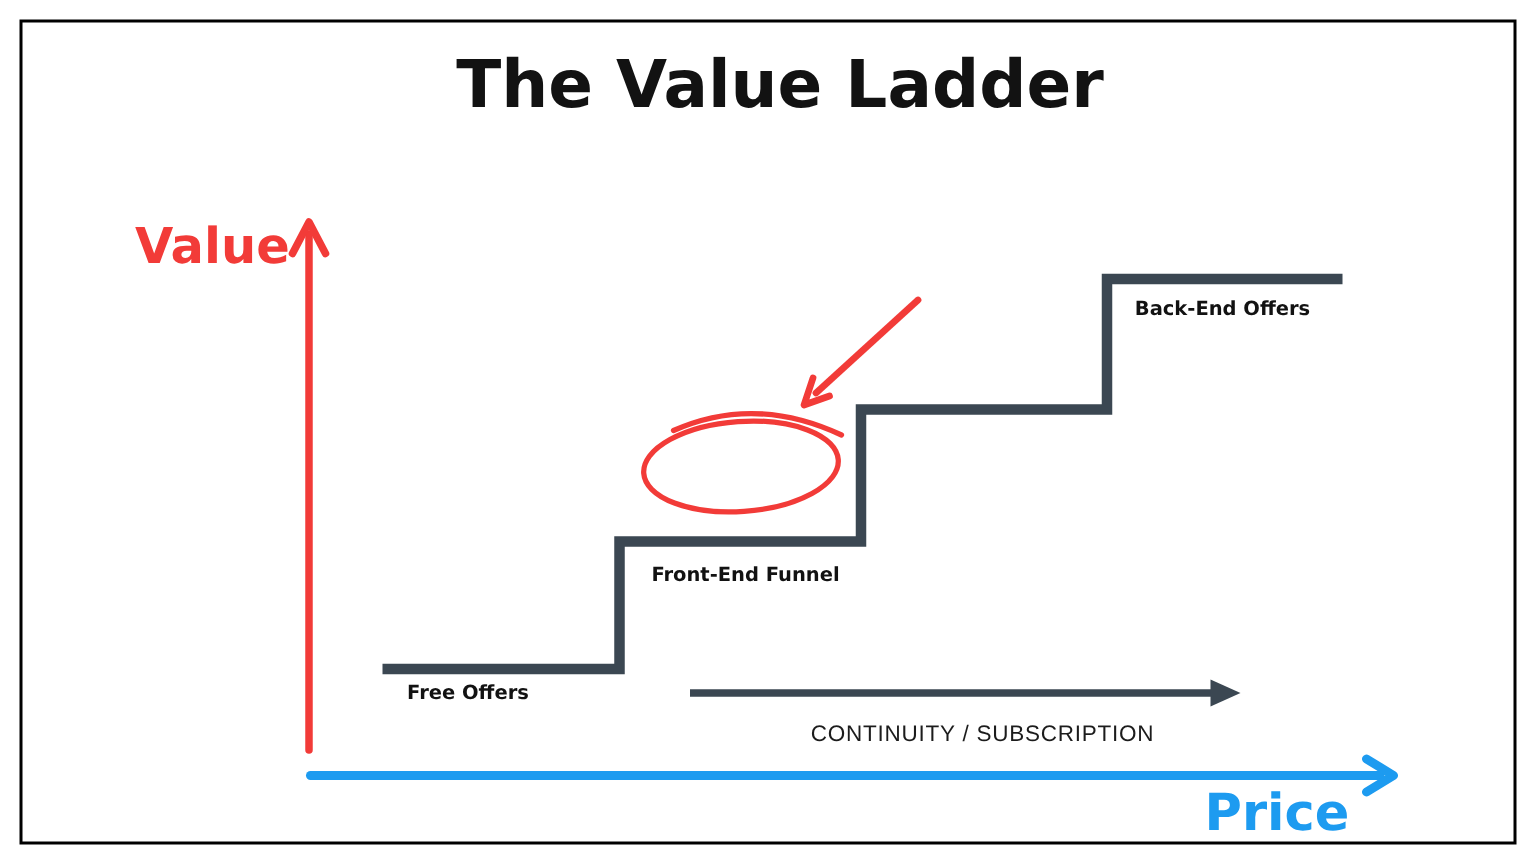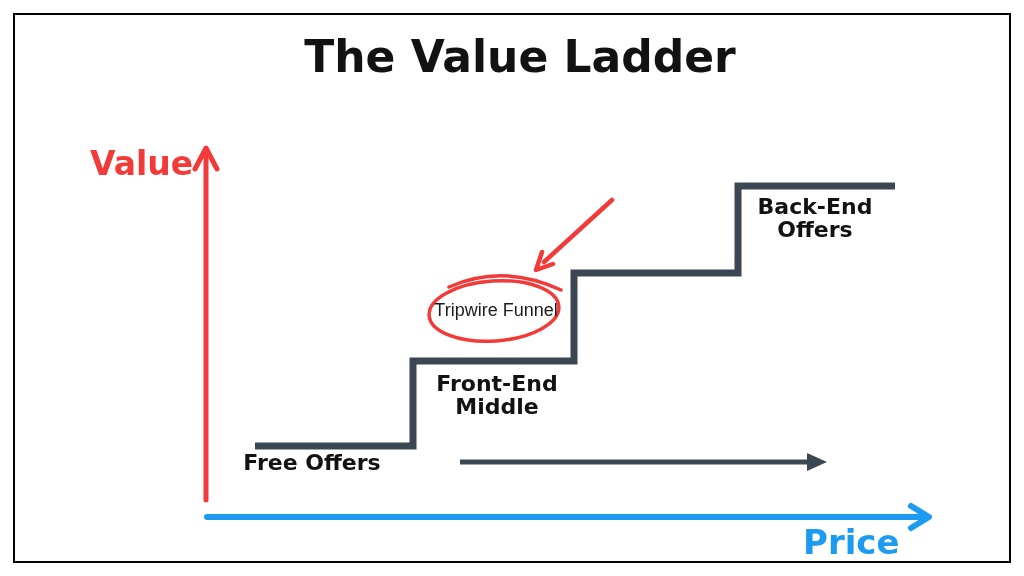--- a/index.html
+++ b/index.html
@@ -39,21 +39,21 @@
     left:90px;top:144px;
     font-size:33px;
     color:var(--red);
   }
   .price-label{
     left:803px;top:522px;
     font-size:34px;
     color:var(--blue);
   }
   .step-label{
-    font-size:22px;
+    font-size:13px;
     font-weight:bold;
     line-height:23px;
     color:var(--ink);
     text-align:center;
   }
   .free-offers{left:232px;top:451px;width:160px;}
   .front-end{left:427px;top:372px;width:140px;}
   .middle{left:581px;top:291px;width:150px;}
   .back-end{left:740px;top:195px;width:150px;}
   .tripwire{
@@ -111,19 +111,19 @@
       <path d="M 449 287 Q 503 263 561 290" class="stroke-red" fill="none" stroke-width="3.5" stroke-linecap="round"></path>
     </g>
   </svg>
 
   <div class="abs title">The Value Ladder</div>
 
   <div class="abs axis-label value-label">Value</div>
   <div class="abs axis-label price-label">Price</div>
 
   <div class="abs step-label free-offers">Free Offers</div>
-  <div class="abs step-label front-end">Front-End Middle</div>
+  <div class="abs step-label front-end">Front-End Funnel</div>
   <div class="abs step-label back-end">Back-End Offers</div>
 
-  <div class="abs tripwire">Tripwire Funnel</div>
+  <div class="abs continuity">CONTINUITY / SUBSCRIPTION</div>
 
   <div class="frame"></div>
 </div>
 
 </body></html>

